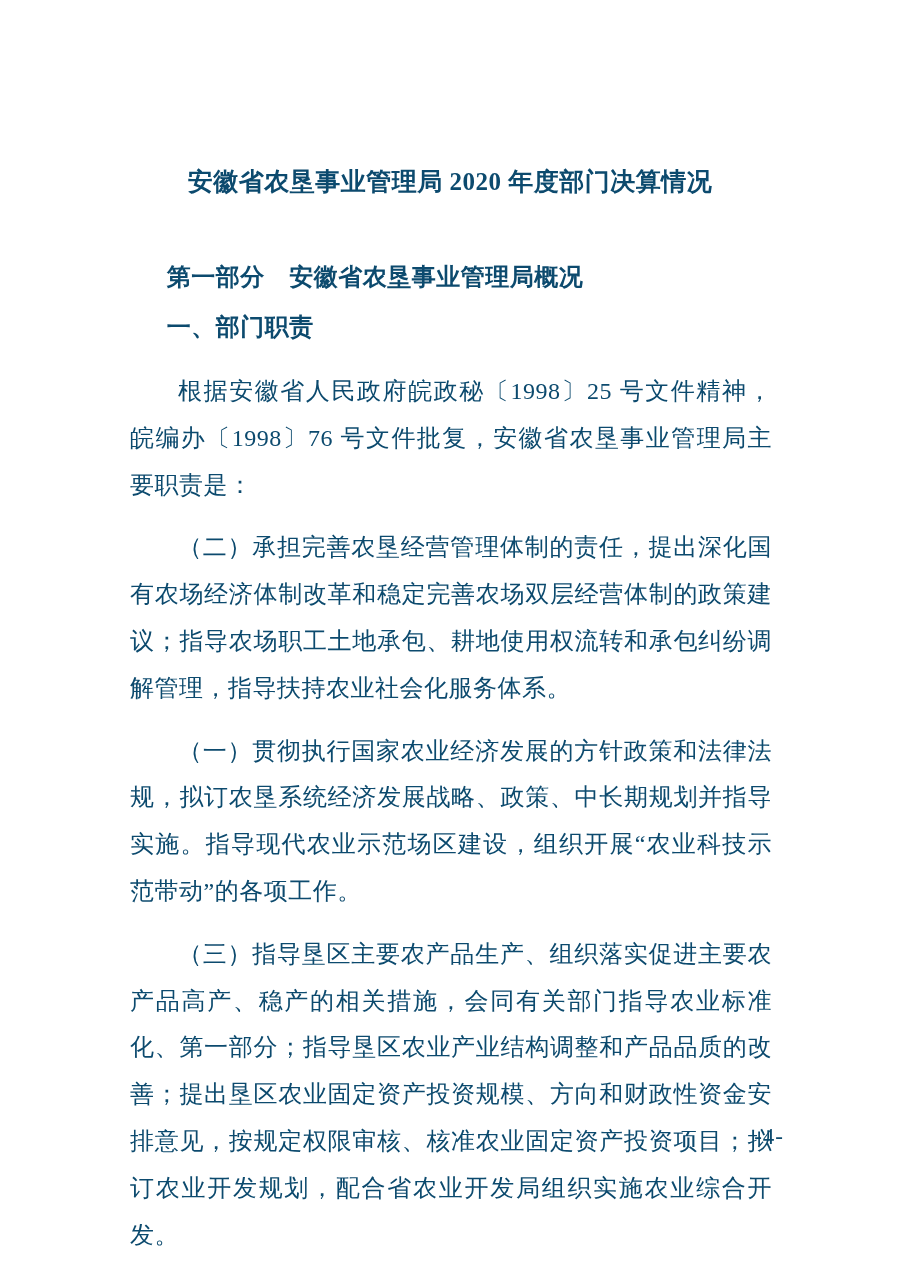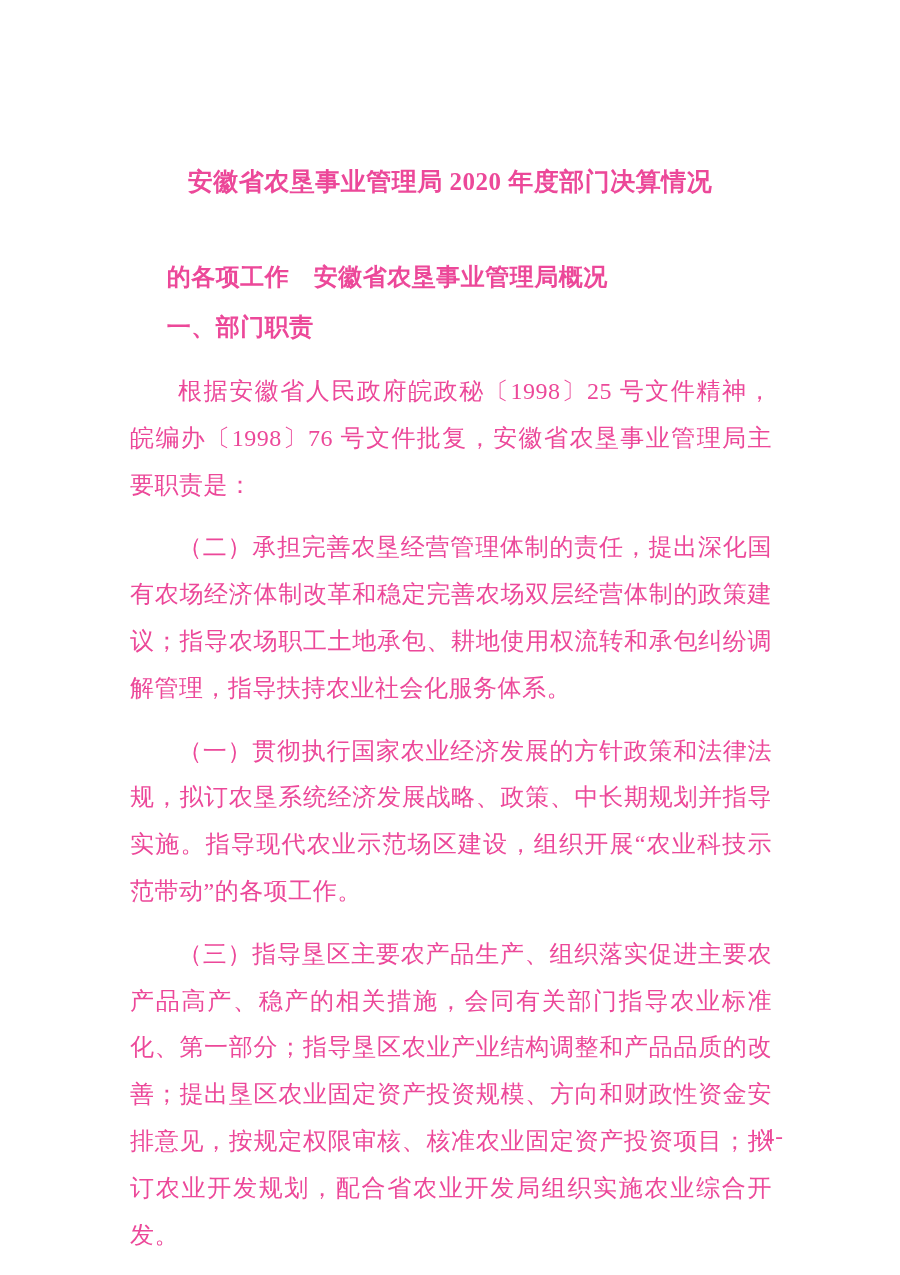--- a/index.html
+++ b/index.html
@@ -5,21 +5,21 @@
   html, body {
     margin: 0;
     padding: 0;
     background: #ffffff;
   }
   .page {
     position: relative;
     width: 900px;
     height: 1275px;
     background: #ffffff;
-    color: #ec4899;
+    color: #0c4a6e;
     overflow: hidden;
     font-family: "Liberation Serif", serif;
   }
   .doc-title {
     margin: 0 90px;
     padding-top: 164px;
     text-align: center;
     font-size: 25px;
     font-weight: bold;
     line-height: 36px;
@@ -65,21 +65,21 @@
     font-family: "Liberation Serif", serif;
   }
 </style>
 </head>
 <body>
 
 <div class="page">
 
   <h1 class="doc-title">安徽省农垦事业管理局 2020 年度部门决算情况</h1>
 
-  <h2 class="section-heading">的各项工作　安徽省农垦事业管理局概况</h2>
+  <h2 class="section-heading">第一部分　安徽省农垦事业管理局概况</h2>
 
   <h3 class="subsection-heading">一、部门职责</h3>
 
   <div class="body-text">
     <p>根据安徽省人民政府皖政秘〔1998〕25 号文件精神，皖编办〔1998〕76 号文件批复，安徽省农垦事业管理局主要职责是：</p>
     <p>（二）承担完善农垦经营管理体制的责任，提出深化国有农场经济体制改革和稳定完善农场双层经营体制的政策建议；指导农场职工土地承包、耕地使用权流转和承包纠纷调解管理，指导扶持农业社会化服务体系。</p>
     <p>（一）贯彻执行国家农业经济发展的方针政策和法律法规，拟订农垦系统经济发展战略、政策、中长期规划并指导实施。指导现代农业示范场区建设，组织开展“农业科技示范带动”的各项工作。</p>
     <p>（三）指导垦区主要农产品生产、组织落实促进主要农产品高产、稳产的相关措施，会同有关部门指导农业标准化、第一部分；指导垦区农业产业结构调整和产品品质的改善；提出垦区农业固定资产投资规模、方向和财政性资金安排意见，按规定权限审核、核准农业固定资产投资项目；拟订农业开发规划，配合省农业开发局组织实施农业综合开发。</p>
   </div>
 

